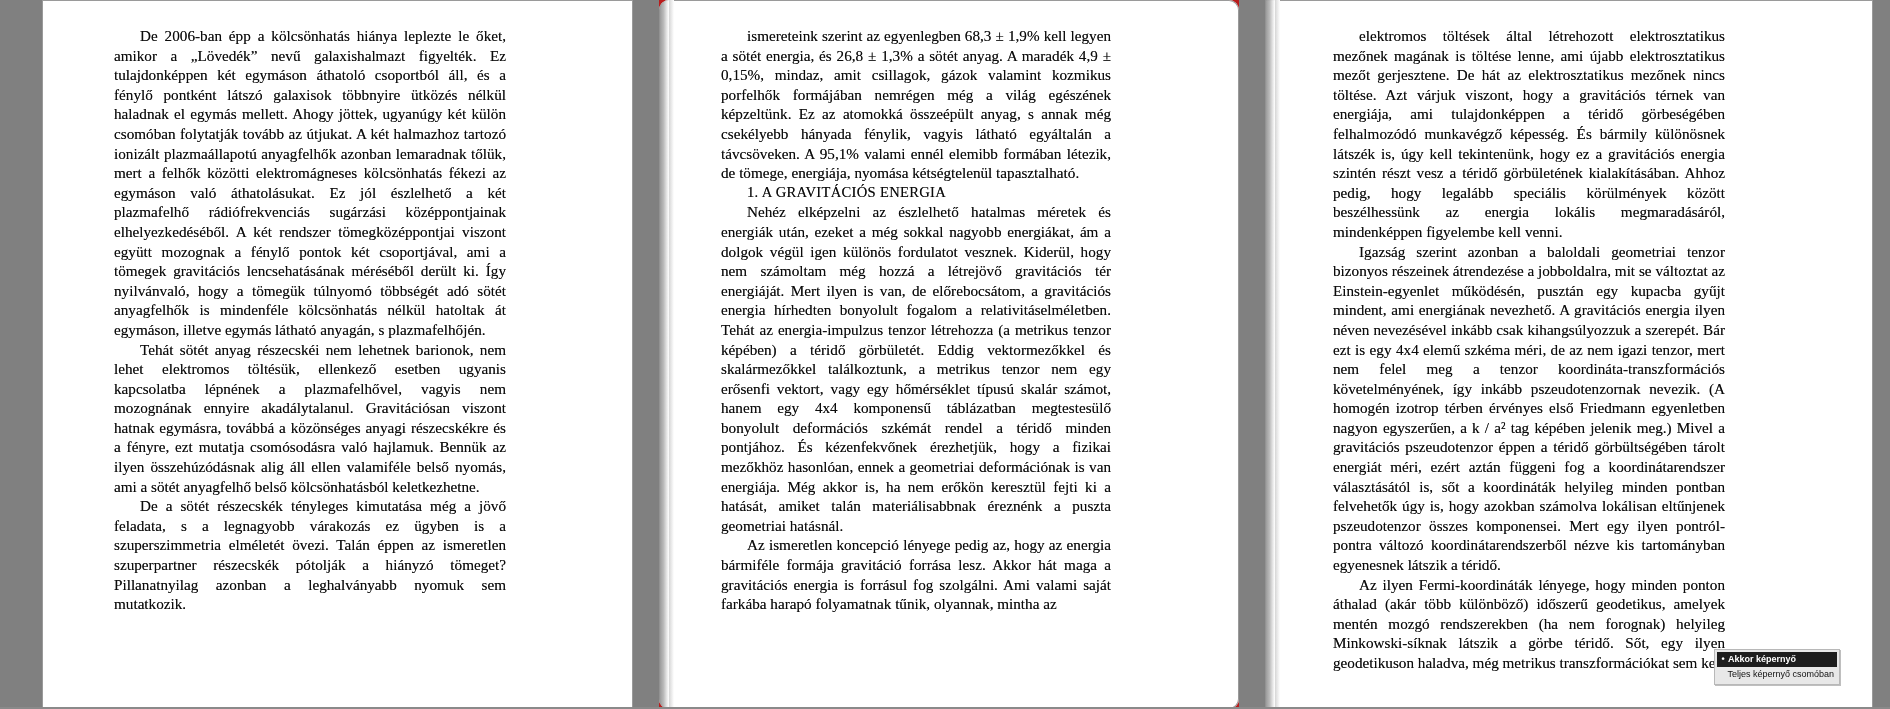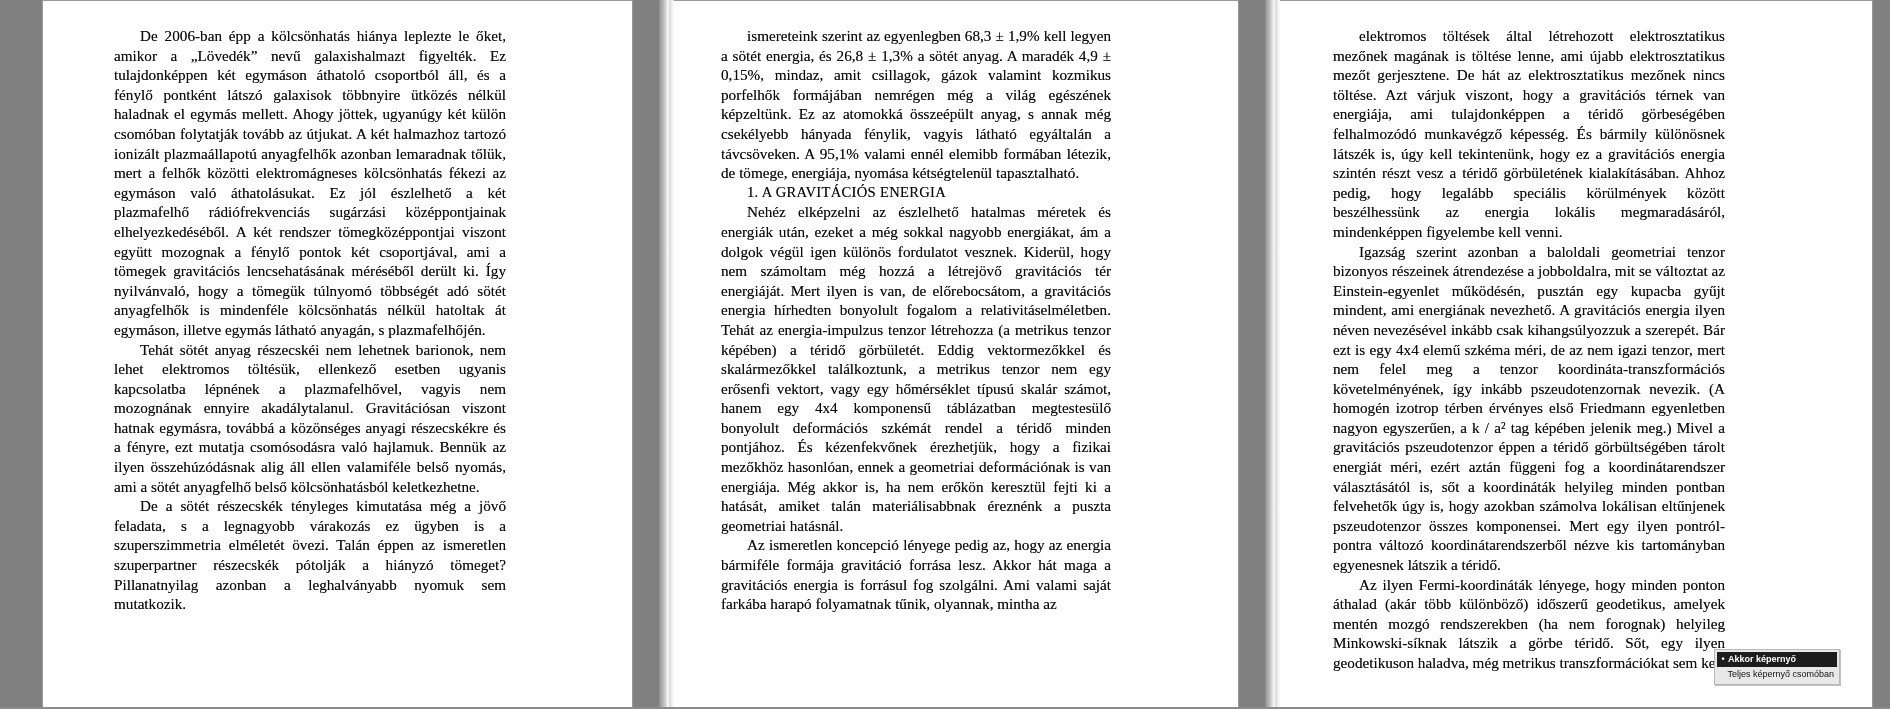--- a/index.html
+++ b/index.html
@@ -20,21 +20,21 @@
 
   .page{
     flex:0 0 auto;
     background:#ffffff;
     height:709px;
     position:relative;
     box-shadow:0 0 0 1px #9a9a9a inset;
     overflow:hidden;
   }
   .page.p1{width:591px;}
-  .page.p2{width:580px;}
+  .page.p2{width:580px;border-radius:10px;}
   .page.p3{width:608px;}
 
   
   .scan-edge{
     position:absolute;top:0;bottom:0;left:0;width:10px;
     background:linear-gradient(to right,#8d8d8d 0%,#b6b6b6 45%,#e8e8e8 80%,#ffffff 100%);
     opacity:.95;
   }
   .scan-edge2{
     position:absolute;top:0;bottom:0;left:10px;width:5px;

